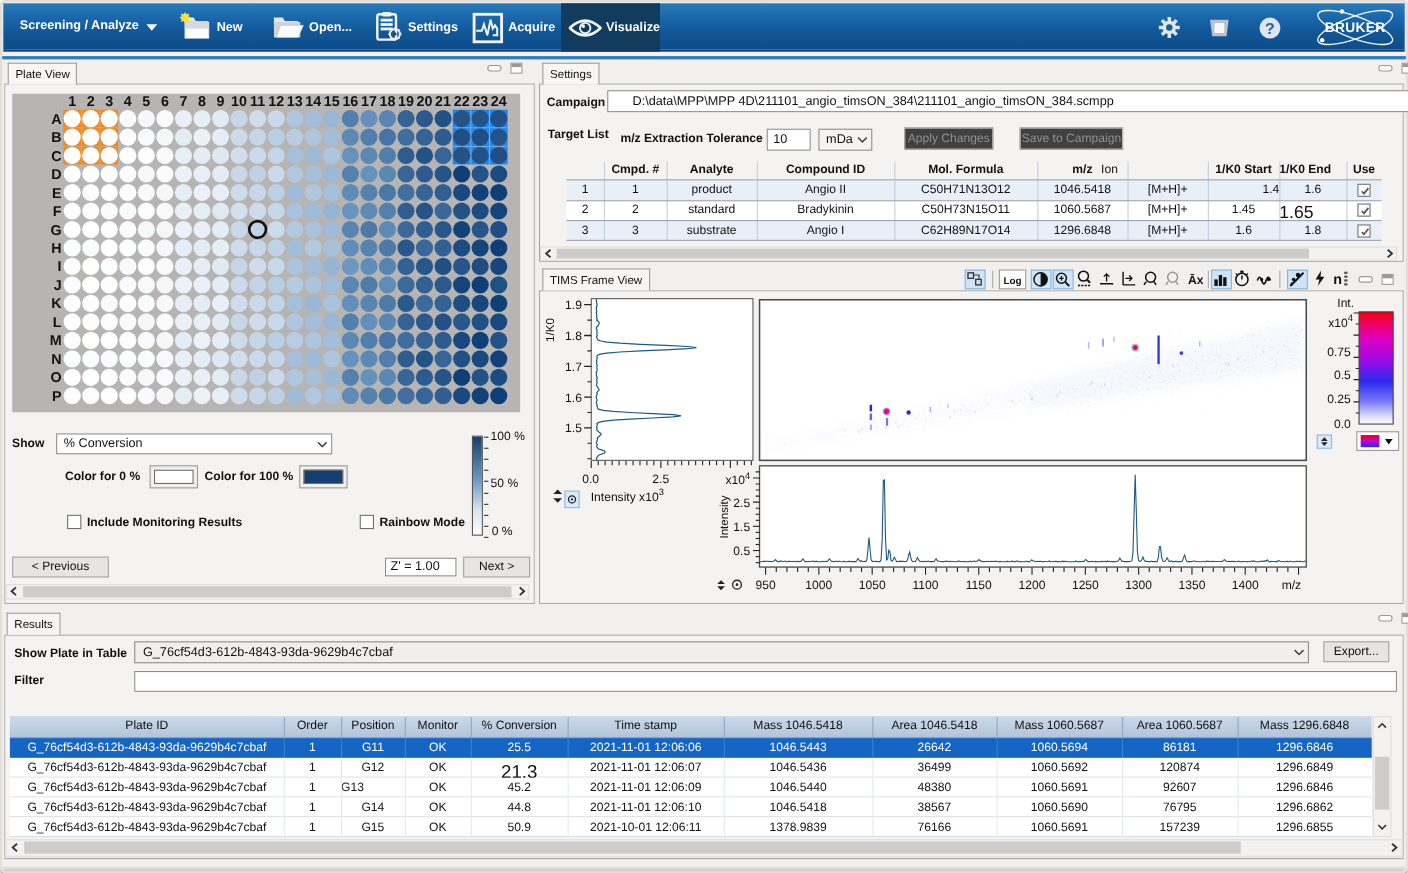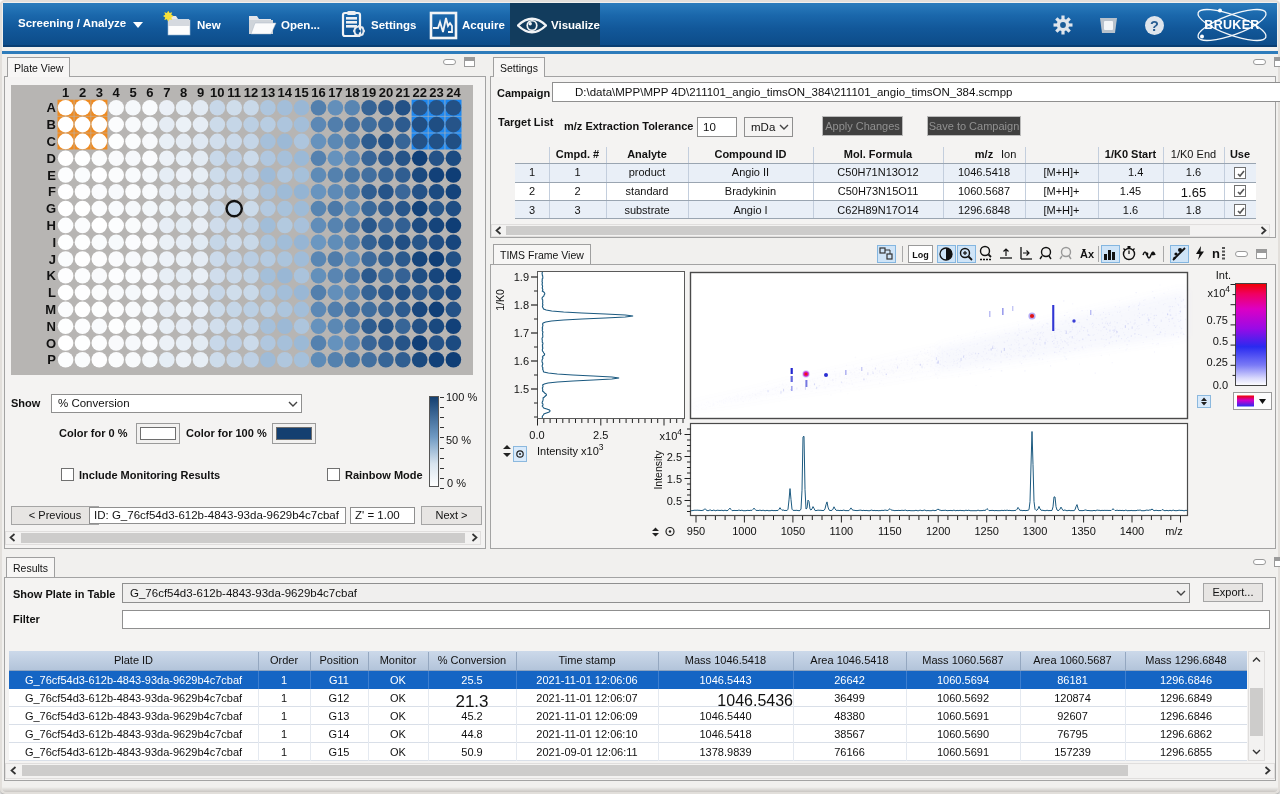--- a/index.html
+++ b/index.html
@@ -582,21 +582,20 @@
     <div class="p" style="left:440px;top:437px;width:4px;height:1px;background:#333"></div>
     <div class="p" style="left:440px;top:448px;width:4px;height:1px;background:#333"></div>
     <div class="p" style="left:440px;top:458px;width:4px;height:1px;background:#333"></div>
     <div class="p" style="left:440px;top:468px;width:4px;height:1px;background:#333"></div>
     <div class="p" style="left:440px;top:478px;width:4px;height:1px;background:#333"></div>
     <div class="p" style="left:440px;top:488px;width:4px;height:1px;background:#333"></div>
     <div class="p" style="left:446px;top:391px;font-size:11px;color:#111">100 %</div>
     <div class="p" style="left:446px;top:434px;font-size:11px;color:#111">50 %</div>
     <div class="p" style="left:447px;top:477px;font-size:11px;color:#111">0 %</div>
     <div class="btn" style="left:11px;top:506px;width:88px;height:19px;line-height:17px">&lt; Previous</div>
-    <div class="tb" style="left:89px;top:507px;width:257px;height:17px;line-height:15px;padding-left:4px">ID: G_76cf54d3-612b-4843-93da-9629b4c7cbaf</div>
     <div class="tb" style="left:350px;top:507px;width:65px;height:17px;line-height:15px;padding-left:4px">Z' = 1.00</div>
     <div class="btn" style="left:421px;top:506px;width:61px;height:19px;line-height:17px">Next &gt;</div>
     <div class="sb" style="left:5px;top:531px;width:476px;height:14px"></div>
     <div class="sbt" style="left:21px;top:533px;width:444px;height:10px"></div>
     <svg class="p" style="left:9px;top:533px" width="7" height="9">
       <path d="M5.5 1 L1.5 4.5 L5.5 8" fill="none" stroke="#333" stroke-width="1.7"></path>
     </svg>
     <svg class="p" style="left:471px;top:533px" width="7" height="9">
       <path d="M1.5 1 L5.5 4.5 L1.5 8" fill="none" stroke="#333" stroke-width="1.7"></path>
     </svg>
@@ -620,56 +619,56 @@
     </svg>
     <div class="btnd" style="left:822px;top:116px;width:81px;height:20px;line-height:18px">Apply Changes</div>
     <div class="btnd" style="left:927px;top:116px;width:94px;height:20px;line-height:18px">Save to Campaign</div>
     <div class="p" style="left:549px;top:148px;width:57px;text-align:center;font-size:11px;font-weight:bold;color:#111">Cmpd. #</div>
     <div class="p" style="left:606px;top:148px;width:82px;text-align:center;font-size:11px;font-weight:bold;color:#111">Analyte</div>
     <div class="p" style="left:688px;top:148px;width:125px;text-align:center;font-size:11px;font-weight:bold;color:#111">Compound ID</div>
     <div class="p" style="left:813px;top:148px;width:130px;text-align:center;font-size:11px;font-weight:bold;color:#111">Mol. Formula</div>
     <div class="p" style="left:943px;top:148px;width:82px;text-align:center;font-size:11px;font-weight:bold;color:#111">m/z</div>
     <div class="p" style="left:1001px;top:148px;width:73px;text-align:left;font-size:11px;font-weight:normal;color:#111">Ion</div>
     <div class="p" style="left:1098px;top:148px;width:65px;text-align:center;font-size:11px;font-weight:bold;color:#111">1/K0 Start</div>
-    <div class="p" style="left:1163px;top:148px;width:61px;text-align:center;font-size:11px;font-weight:normal;color:#111">1/K0 End</div>
+    <div class="p" style="left:1163px;top:148px;width:61px;font-size:11px;font-weight:bold;color:#111">1/K0 End</div>
     <div class="p" style="left:1224px;top:148px;width:32px;text-align:center;font-size:11px;font-weight:bold;color:#111">Use</div>
     <div class="p" style="left:549px;top:147px;width:1px;height:72px;background:#c3cedd"></div>
     <div class="p" style="left:606px;top:147px;width:1px;height:72px;background:#c3cedd"></div>
     <div class="p" style="left:688px;top:147px;width:1px;height:72px;background:#c3cedd"></div>
     <div class="p" style="left:813px;top:147px;width:1px;height:72px;background:#c3cedd"></div>
     <div class="p" style="left:943px;top:147px;width:1px;height:72px;background:#c3cedd"></div>
     <div class="p" style="left:1025px;top:147px;width:1px;height:72px;background:#c3cedd"></div>
     <div class="p" style="left:1098px;top:147px;width:1px;height:72px;background:#c3cedd"></div>
     <div class="p" style="left:1163px;top:147px;width:1px;height:72px;background:#c3cedd"></div>
     <div class="p" style="left:1224px;top:147px;width:1px;height:72px;background:#c3cedd"></div>
     <div class="p" style="left:515px;top:163px;width:741px;height:18.5px;background:#e9eff7;z-index:-1"></div>
     <div class="p" style="left:515px;top:163px;width:741px;height:1px;background:#9aa5b1"></div>
     <div class="p" style="left:515px;top:166px;width:34px;text-align:center;font-size:11px;color:#111">1</div>
     <div class="p" style="left:549px;top:166px;width:57px;text-align:center;font-size:11px;color:#111">1</div>
     <div class="p" style="left:606px;top:166px;width:82px;text-align:center;font-size:11px;color:#111">product</div>
     <div class="p" style="left:688px;top:166px;width:125px;text-align:center;font-size:11px;color:#111">Angio II</div>
     <div class="p" style="left:813px;top:166px;width:130px;text-align:center;font-size:11px;color:#111">C50H71N13O12</div>
     <div class="p" style="left:943px;top:166px;width:82px;text-align:center;font-size:11px;color:#111">1046.5418</div>
     <div class="p" style="left:1025px;top:166px;width:73px;text-align:center;font-size:11px;color:#111">[M+H]+</div>
-    <div class="p" style="left:1128px;top:166px;width:65px;text-align:left;font-size:11px;color:#111">1.4</div>
+    <div class="p" style="left:1098px;top:166px;width:65px;text-align:right;font-size:11px;color:#111">1.4</div>
     <div class="p" style="left:1163px;top:166px;width:61px;text-align:center;font-size:11px;color:#111">1.6</div>
     <div class="p" style="left:1234.0px;top:166.5px;width:12px;height:12px;border:1px solid #707070;background:#fff;line-height:0;padding:1px"><svg width="10" height="10">
         <path d="M2 5 L4 7 L8 2" fill="none" stroke="#555" stroke-width="1.6"></path>
       </svg></div>
     <div class="p" style="left:515px;top:182px;width:741px;height:18.5px;background:#ffffff;z-index:-1"></div>
     <div class="p" style="left:515px;top:182px;width:741px;height:1px;background:#9aa5b1"></div>
     <div class="p" style="left:515px;top:185px;width:34px;text-align:center;font-size:11px;color:#111">2</div>
     <div class="p" style="left:549px;top:185px;width:57px;text-align:center;font-size:11px;color:#111">2</div>
     <div class="p" style="left:606px;top:185px;width:82px;text-align:center;font-size:11px;color:#111">standard</div>
     <div class="p" style="left:688px;top:185px;width:125px;text-align:center;font-size:11px;color:#111">Bradykinin</div>
     <div class="p" style="left:813px;top:185px;width:130px;text-align:center;font-size:11px;color:#111">C50H73N15O11</div>
     <div class="p" style="left:943px;top:185px;width:82px;text-align:center;font-size:11px;color:#111">1060.5687</div>
     <div class="p" style="left:1025px;top:185px;width:73px;text-align:center;font-size:11px;color:#111">[M+H]+</div>
     <div class="p" style="left:1098px;top:185px;width:65px;text-align:center;font-size:11px;color:#111">1.45</div>
-    <div class="p" style="left:1163px;top:185px;width:61px;text-align:center;font-size:13px;color:#111">1.65</div>
+    <div class="p" style="left:1163px;top:185px;width:61px;text-align:left;font-size:16px;color:#111">1.65</div>
     <div class="p" style="left:1234.0px;top:185.0px;width:12px;height:12px;border:1px solid #707070;background:#fff;line-height:0;padding:1px"><svg width="10" height="10">
         <path d="M2 5 L4 7 L8 2" fill="none" stroke="#555" stroke-width="1.6"></path>
       </svg></div>
     <div class="p" style="left:515px;top:200px;width:741px;height:18.5px;background:#e9eff7;z-index:-1"></div>
     <div class="p" style="left:515px;top:200px;width:741px;height:1px;background:#9aa5b1"></div>
     <div class="p" style="left:515px;top:204px;width:34px;text-align:center;font-size:11px;color:#111">3</div>
     <div class="p" style="left:549px;top:204px;width:57px;text-align:center;font-size:11px;color:#111">3</div>
     <div class="p" style="left:606px;top:204px;width:82px;text-align:center;font-size:11px;color:#111">substrate</div>
     <div class="p" style="left:688px;top:204px;width:125px;text-align:center;font-size:11px;color:#111">Angio I</div>
     <div class="p" style="left:813px;top:204px;width:130px;text-align:center;font-size:11px;color:#111">C62H89N17O14</div>
@@ -2688,35 +2687,35 @@
     <div class="p" style="left:258px;top:692px;width:52px;text-align:center;font-size:11px;color:#111;white-space:nowrap">1</div>
     <div class="p" style="left:258px;top:689px;width:1px;height:18px;background:#e4e9f0"></div>
     <div class="p" style="left:310px;top:692px;width:58px;text-align:center;font-size:11px;color:#111;white-space:nowrap">G12</div>
     <div class="p" style="left:310px;top:689px;width:1px;height:18px;background:#e4e9f0"></div>
     <div class="p" style="left:368px;top:692px;width:60px;text-align:center;font-size:11px;color:#111;white-space:nowrap">OK</div>
     <div class="p" style="left:368px;top:689px;width:1px;height:18px;background:#e4e9f0"></div>
     <div class="p" style="left:428px;top:692px;width:88px;text-align:center;font-size:17px;color:#111;white-space:nowrap">21.3</div>
     <div class="p" style="left:428px;top:689px;width:1px;height:18px;background:#e4e9f0"></div>
     <div class="p" style="left:516px;top:692px;width:142px;text-align:center;font-size:11px;color:#111;white-space:nowrap">2021-11-01 12:06:07</div>
     <div class="p" style="left:516px;top:689px;width:1px;height:18px;background:#e4e9f0"></div>
-    <div class="p" style="left:658px;top:692px;width:135px;text-align:right;font-size:16px;color:#111;white-space:nowrap">1046.5436</div>
+    <div class="p" style="left:658px;top:692px;width:135px;text-align:center;font-size:11px;color:#111;white-space:nowrap">1046.5436</div>
     <div class="p" style="left:658px;top:689px;width:1px;height:18px;background:#e4e9f0"></div>
     <div class="p" style="left:793px;top:692px;width:113px;text-align:center;font-size:11px;color:#111;white-space:nowrap">36499</div>
     <div class="p" style="left:793px;top:689px;width:1px;height:18px;background:#e4e9f0"></div>
     <div class="p" style="left:906px;top:692px;width:114px;text-align:center;font-size:11px;color:#111;white-space:nowrap">1060.5692</div>
     <div class="p" style="left:906px;top:689px;width:1px;height:18px;background:#e4e9f0"></div>
     <div class="p" style="left:1020px;top:692px;width:105px;text-align:center;font-size:11px;color:#111;white-space:nowrap">120874</div>
     <div class="p" style="left:1020px;top:689px;width:1px;height:18px;background:#e4e9f0"></div>
     <div class="p" style="left:1125px;top:692px;width:122px;text-align:center;font-size:11px;color:#111;white-space:nowrap">1296.6849</div>
     <div class="p" style="left:1125px;top:689px;width:1px;height:18px;background:#e4e9f0"></div>
     <div class="p" style="left:9px;top:707px;width:1238px;height:18px;background:#fff;border-bottom:1px solid #d9dfe8"></div>
     <div class="p" style="left:9px;top:710px;width:249px;text-align:center;font-size:11px;color:#111;white-space:nowrap">G_76cf54d3-612b-4843-93da-9629b4c7cbaf</div>
     <div class="p" style="left:258px;top:710px;width:52px;text-align:center;font-size:11px;color:#111;white-space:nowrap">1</div>
     <div class="p" style="left:258px;top:707px;width:1px;height:18px;background:#e4e9f0"></div>
-    <div class="p" style="left:310px;top:710px;width:58px;text-align:center;font-size:11px;color:#111;white-space:nowrap">G13</div>
+    <div class="p" style="left:310px;top:710px;width:58px;text-align:left;font-size:11px;color:#111;white-space:nowrap">G13</div>
     <div class="p" style="left:310px;top:707px;width:1px;height:18px;background:#e4e9f0"></div>
     <div class="p" style="left:368px;top:710px;width:60px;text-align:center;font-size:11px;color:#111;white-space:nowrap">OK</div>
     <div class="p" style="left:368px;top:707px;width:1px;height:18px;background:#e4e9f0"></div>
     <div class="p" style="left:428px;top:710px;width:88px;text-align:center;font-size:11px;color:#111;white-space:nowrap">45.2</div>
     <div class="p" style="left:428px;top:707px;width:1px;height:18px;background:#e4e9f0"></div>
     <div class="p" style="left:516px;top:710px;width:142px;text-align:center;font-size:11px;color:#111;white-space:nowrap">2021-11-01 12:06:09</div>
     <div class="p" style="left:516px;top:707px;width:1px;height:18px;background:#e4e9f0"></div>
     <div class="p" style="left:658px;top:710px;width:135px;text-align:center;font-size:11px;color:#111;white-space:nowrap">1046.5440</div>
     <div class="p" style="left:658px;top:707px;width:1px;height:18px;background:#e4e9f0"></div>
     <div class="p" style="left:793px;top:710px;width:113px;text-align:center;font-size:11px;color:#111;white-space:nowrap">48380</div>
@@ -2752,21 +2751,21 @@
     <div class="p" style="left:9px;top:743px;width:1238px;height:18px;background:#fff;border-bottom:1px solid #d9dfe8"></div>
     <div class="p" style="left:9px;top:746px;width:249px;text-align:center;font-size:11px;color:#111;white-space:nowrap">G_76cf54d3-612b-4843-93da-9629b4c7cbaf</div>
     <div class="p" style="left:258px;top:746px;width:52px;text-align:center;font-size:11px;color:#111;white-space:nowrap">1</div>
     <div class="p" style="left:258px;top:743px;width:1px;height:18px;background:#e4e9f0"></div>
     <div class="p" style="left:310px;top:746px;width:58px;text-align:center;font-size:11px;color:#111;white-space:nowrap">G15</div>
     <div class="p" style="left:310px;top:743px;width:1px;height:18px;background:#e4e9f0"></div>
     <div class="p" style="left:368px;top:746px;width:60px;text-align:center;font-size:11px;color:#111;white-space:nowrap">OK</div>
     <div class="p" style="left:368px;top:743px;width:1px;height:18px;background:#e4e9f0"></div>
     <div class="p" style="left:428px;top:746px;width:88px;text-align:center;font-size:11px;color:#111;white-space:nowrap">50.9</div>
     <div class="p" style="left:428px;top:743px;width:1px;height:18px;background:#e4e9f0"></div>
-    <div class="p" style="left:516px;top:746px;width:142px;text-align:center;font-size:11px;color:#111;white-space:nowrap">2021-09-01 12:06:11</div>
+    <div class="p" style="left:516px;top:746px;width:142px;text-align:center;font-size:11px;color:#111;white-space:nowrap">2021-10-01 12:06:11</div>
     <div class="p" style="left:516px;top:743px;width:1px;height:18px;background:#e4e9f0"></div>
     <div class="p" style="left:658px;top:746px;width:135px;text-align:center;font-size:11px;color:#111;white-space:nowrap">1378.9839</div>
     <div class="p" style="left:658px;top:743px;width:1px;height:18px;background:#e4e9f0"></div>
     <div class="p" style="left:793px;top:746px;width:113px;text-align:center;font-size:11px;color:#111;white-space:nowrap">76166</div>
     <div class="p" style="left:793px;top:743px;width:1px;height:18px;background:#e4e9f0"></div>
     <div class="p" style="left:906px;top:746px;width:114px;text-align:center;font-size:11px;color:#111;white-space:nowrap">1060.5691</div>
     <div class="p" style="left:906px;top:743px;width:1px;height:18px;background:#e4e9f0"></div>
     <div class="p" style="left:1020px;top:746px;width:105px;text-align:center;font-size:11px;color:#111;white-space:nowrap">157239</div>
     <div class="p" style="left:1020px;top:743px;width:1px;height:18px;background:#e4e9f0"></div>
     <div class="p" style="left:1125px;top:746px;width:122px;text-align:center;font-size:11px;color:#111;white-space:nowrap">1296.6855</div>

